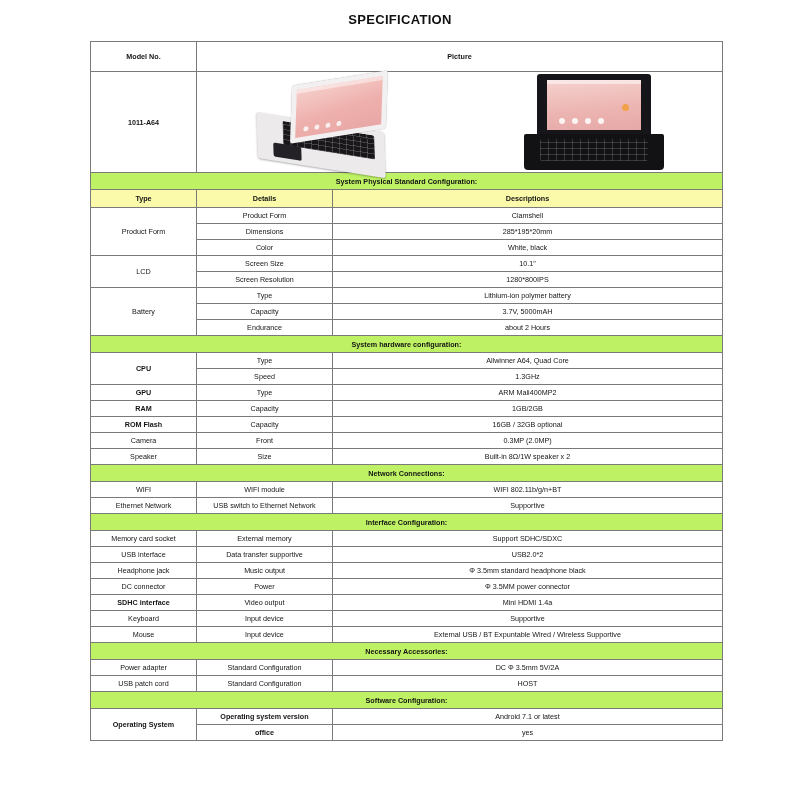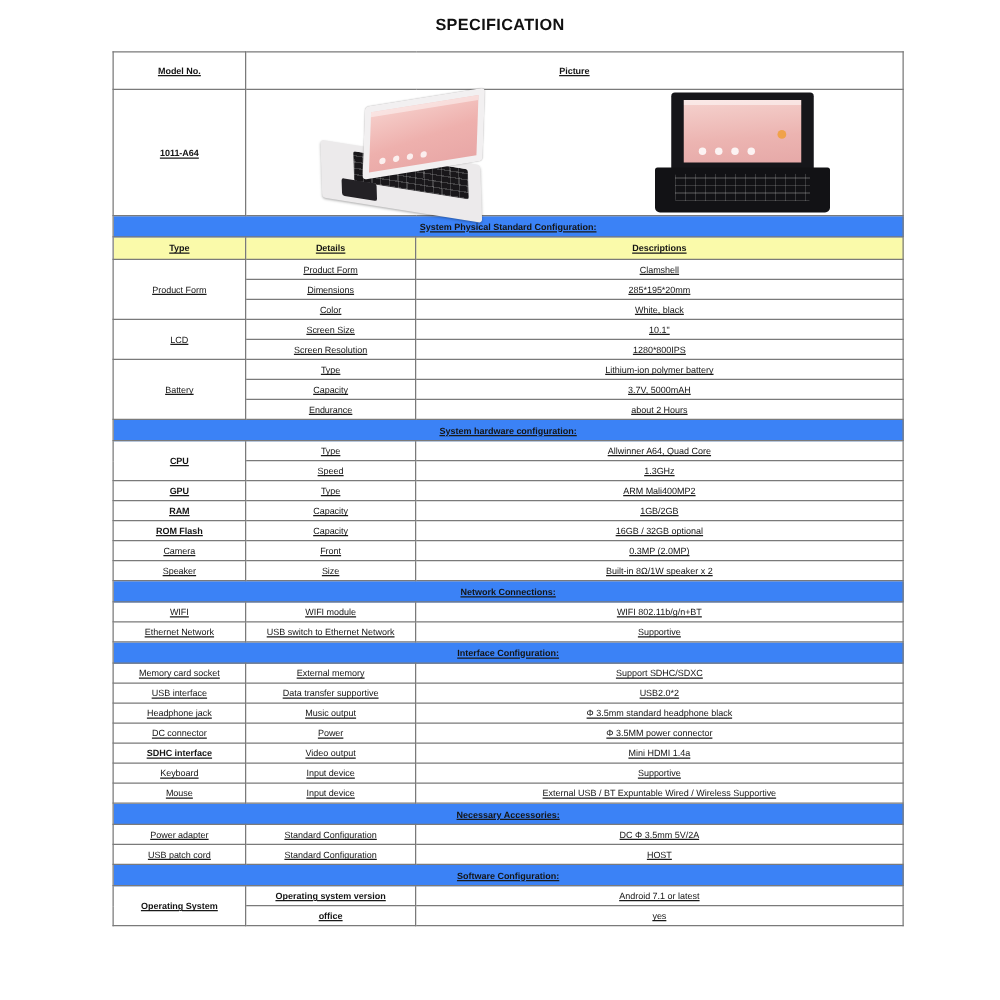--- a/index.html
+++ b/index.html
@@ -23,21 +23,20 @@
     font-weight: bold;
     letter-spacing: 0.3px;
     color: #111;
   }
   table.spec {
     position: absolute;
     top: 41px; left: 90px;
     width: 632px;
     border-collapse: collapse;
     table-layout: fixed;
-    text-decoration: underline;
   }
   table.spec td {
     border: 1px solid #7a7a7a;
     font-size: 7.2px;
     text-align: center;
     vertical-align: middle;
     padding: 0 2px;
     line-height: 1.25;
     color: #141414;
   }
@@ -49,21 +48,21 @@
   .hdr-main td {
     height: 30px;
     font-size: 10px;
     font-weight: bold;
   }
   .pic-row td { height: 100px; }
   .model-cell { font-size: 10px; font-weight: bold; }
 
   
   .section td {
-    background: #3b82f6;
+    background: #bef264;
     height: 17px;
     font-size: 10px;
     font-weight: bold;
     color: #101010;
   }
   
   .colhdr td {
     background: #FAFAAA;
     height: 18px;
     font-size: 9px;

